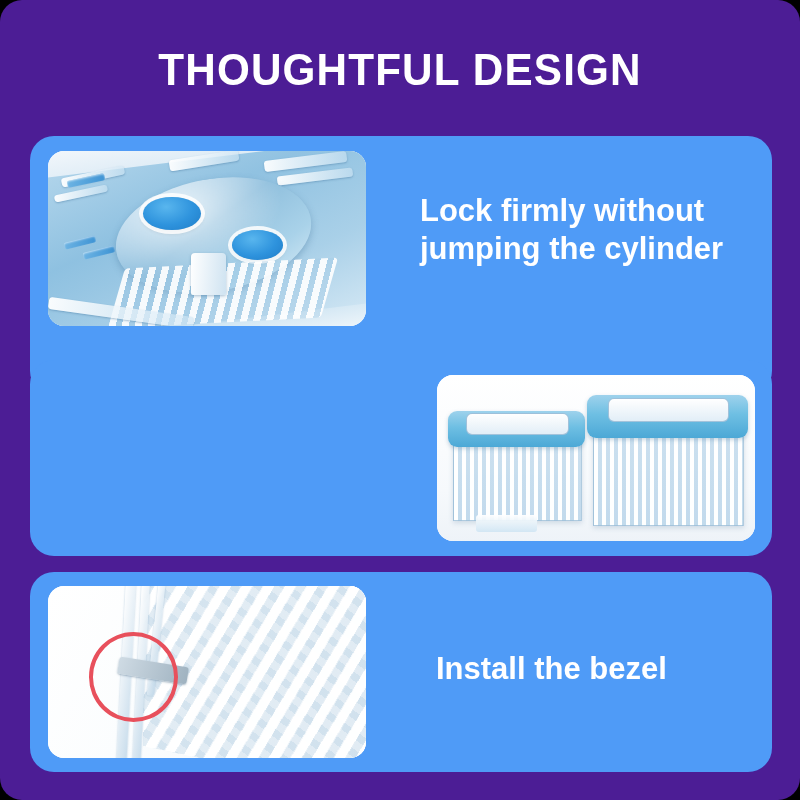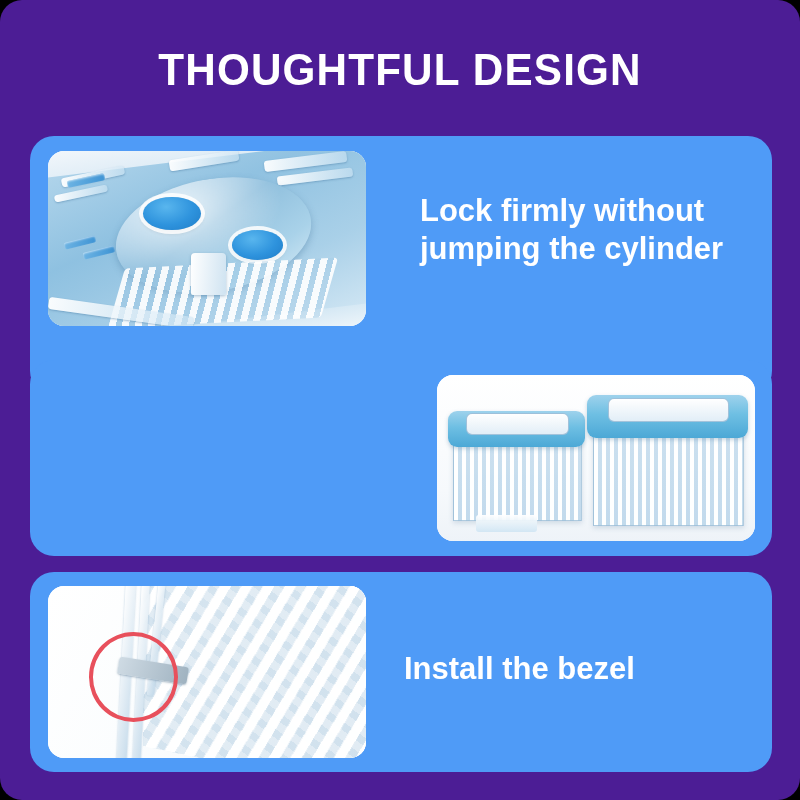--- a/index.html
+++ b/index.html
@@ -68,21 +68,21 @@
     position: absolute;
     color: #ffffff;
     font-family: "Liberation Sans", sans-serif;
     font-weight: bold;
     font-size: 31px;
     line-height: 38px;
     letter-spacing: 0px;
   }
   #caption-1 { left: 390px; top: 56px; width: 345px; }
   #caption-2 { left: 60px; top: 76px; width: 300px; }
-  #caption-3 { left: 374px; top: 78px; width: 320px; }
+  #caption-3 { left: 406px; top: 78px; width: 320px; }
 
   
   .p1-bg {
     position: absolute; inset: 0;
     background:
       linear-gradient(170deg, #f2f7fb 0%, #dbeaf5 18%, #b9d8ee 42%,
                       #9cc9e8 62%, #c3dff0 82%, #eef5fa 100%);
   }
   .p1-plate {
     position: absolute;

